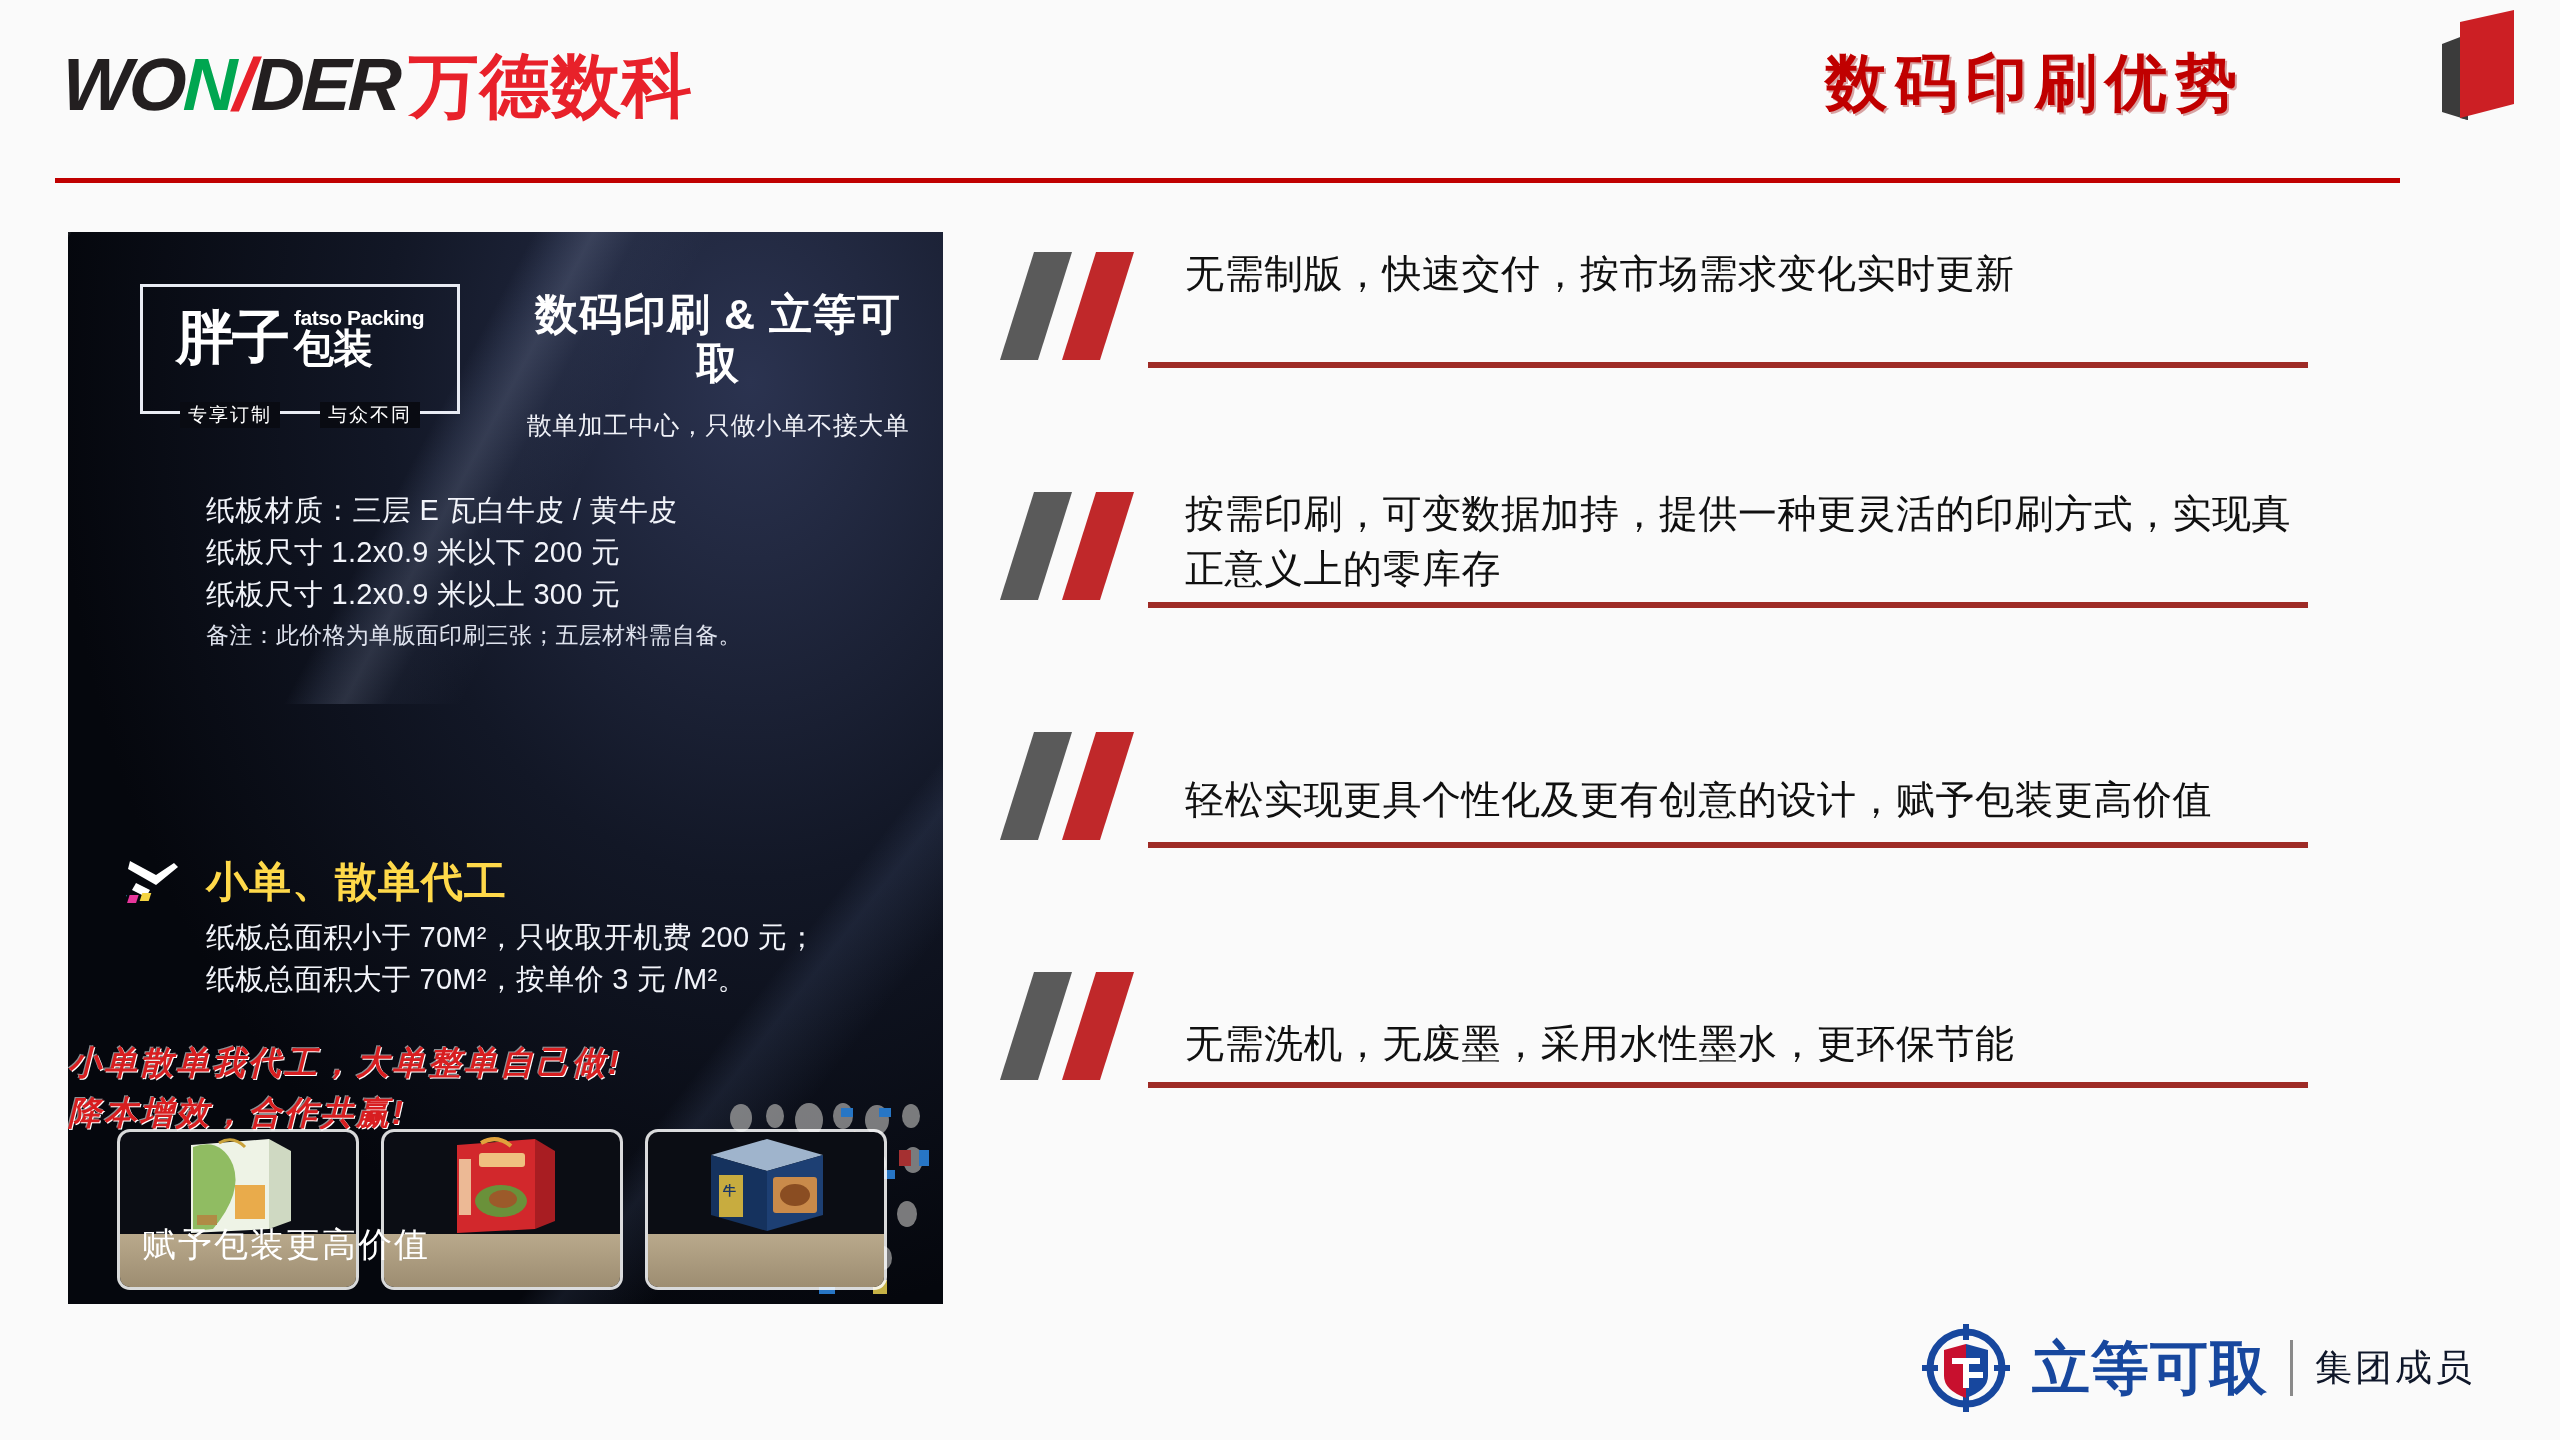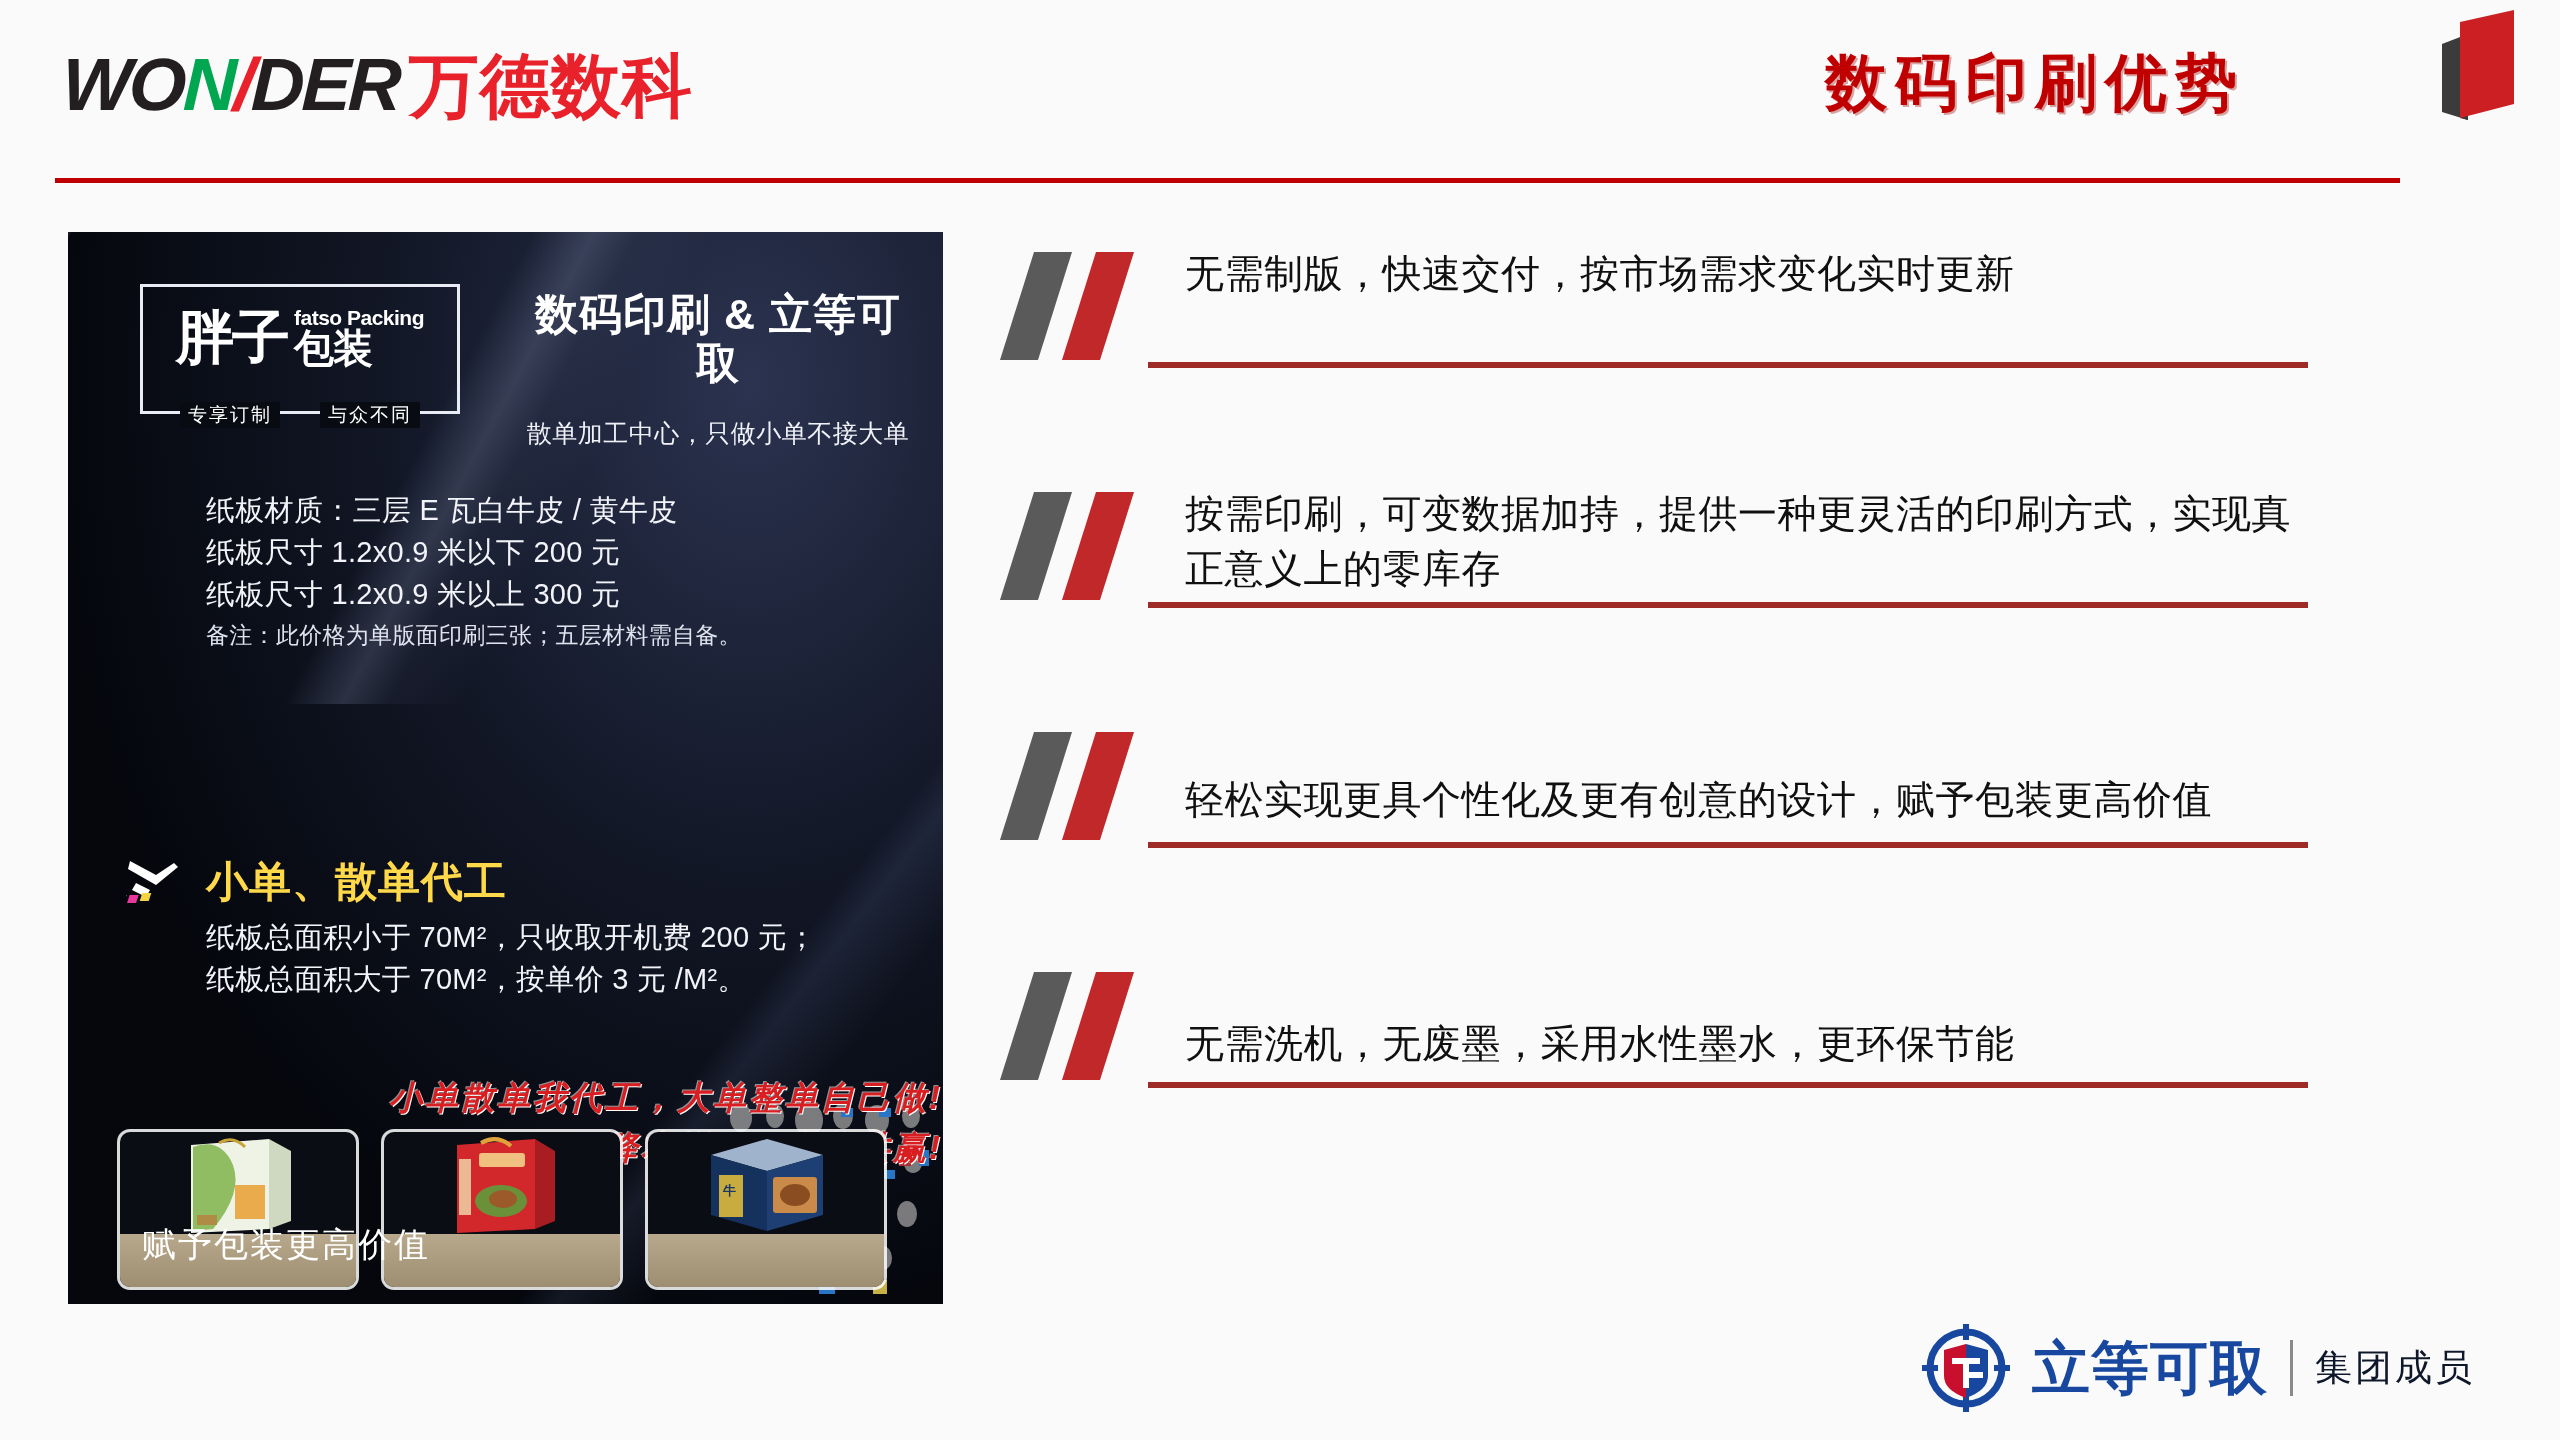--- a/index.html
+++ b/index.html
@@ -85,33 +85,33 @@
     position:absolute; left:0; bottom:-17px; width:100%;
     display:flex; justify-content:center; gap:40px;
     font-size:19px; color:#ffffff; letter-spacing:2px;
   }
   .bb-sub span{ background:#090b12; padding:0 8px; }
 
   .poster-head{
     position:absolute; left:450px; top:58px; width:400px; z-index:4; text-align:center;
   }
   .ph-main{ font-size:43px; font-weight:bold; color:#ffffff; letter-spacing:1px; line-height:1.15;}
-  .ph-sub{ font-size:25px; color:#f0f2f8; margin-top:28px; letter-spacing:.5px;}
+  .ph-sub{ font-size:25px; color:#f0f2f8; margin-top:20px; letter-spacing:.5px;}
 
   
   .sec{ position:absolute; z-index:4; }
   .sec-head{ display:flex; align-items:center; gap:18px; }
   .arrow-ico{ width:62px; height:50px; flex:none; }
   .sec-title{ font-size:42px; font-weight:bold; color:#ffd94a; letter-spacing:1px; line-height:1;}
   .sec-body{ margin-left:80px; margin-top:10px; }
   .sec-body div{ font-size:29px; color:#f2f4fa; line-height:1.44; letter-spacing:.3px; }
   .sec-body div.note{ font-size:23px; color:#dfe3ee; margin-top:4px; }
 
   .slogan{
-    position:absolute; left:0; top:841px; width:100%; text-align:right; z-index:4;
+    position:absolute; left:0; top:806px; width:100%; text-align:left; z-index:4;
   }
   .slogan div{
     font-size:33px; font-weight:bold; font-style:italic; color:#d81e20;
     line-height:1.5; letter-spacing:3px;
     text-shadow:1px 1px 0 #fff, -1px -1px 0 rgba(255,255,255,.55);
   }
 
   
   .grid{ position:absolute; left:52px; top:900px; width:790px; z-index:4;
     display:grid; grid-template-columns:repeat(3,236px); grid-auto-rows:155px;

